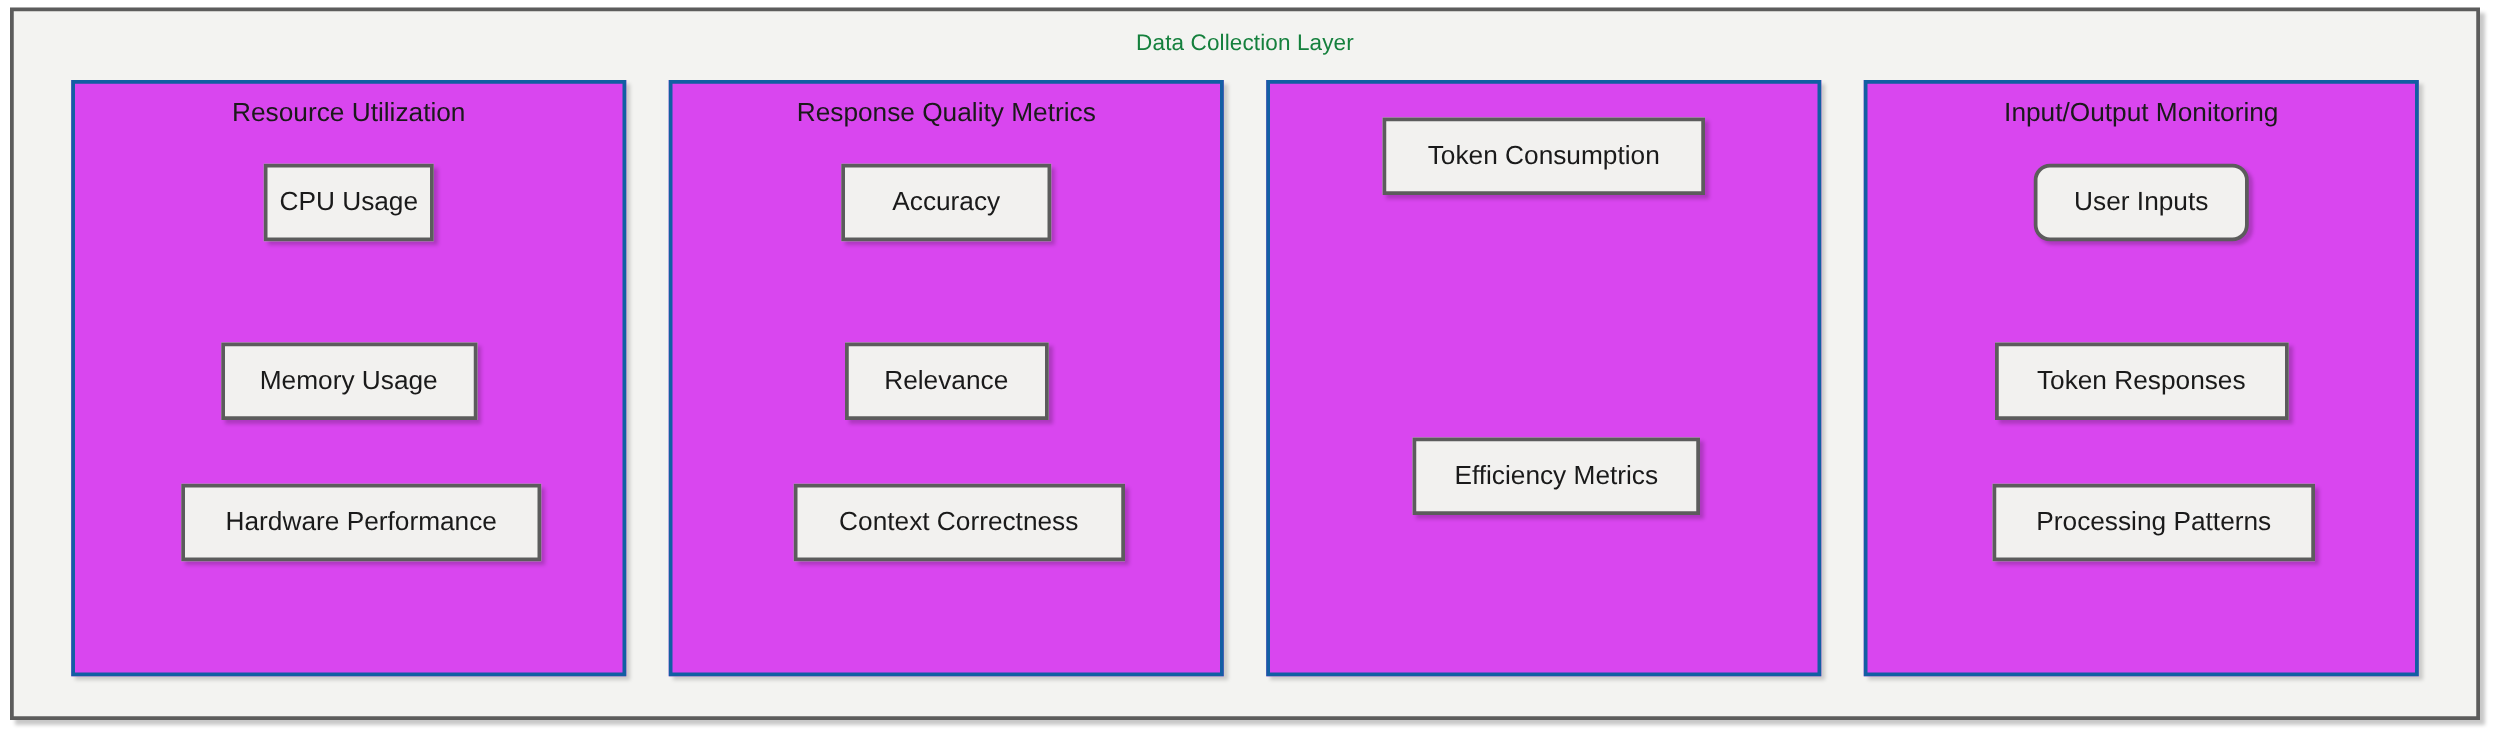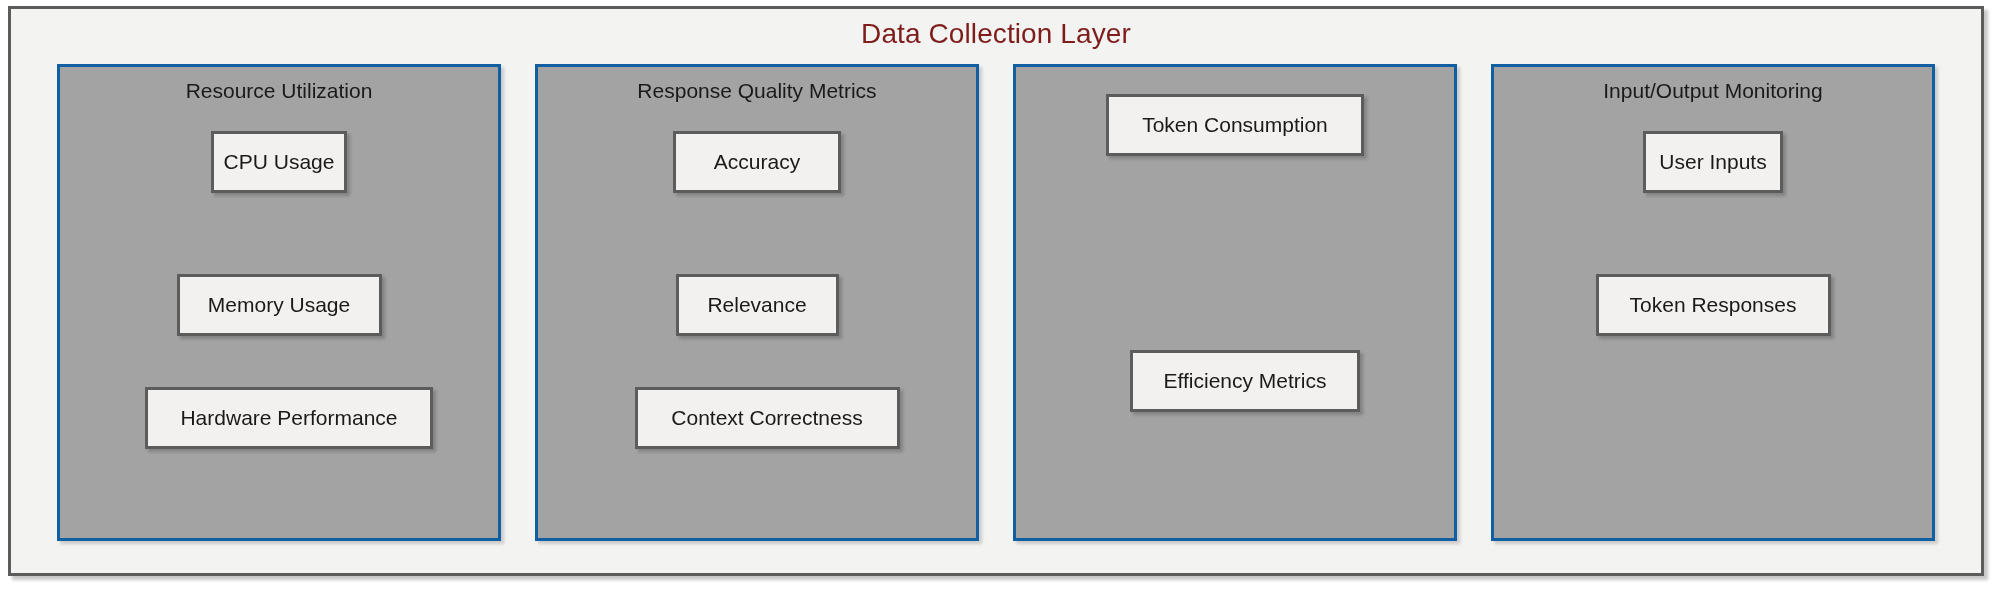--- a/index.html
+++ b/index.html
@@ -33,22 +33,22 @@
     border: 3px solid #5c5c5c;
     box-shadow: 4px 4px 3px rgba(0,0,0,0.22);
   }
 
   .layer-title {
     position: absolute;
     left: 0;
     top: 12px;
     width: 100%;
     text-align: center;
-    font-size: 28px;
-    color: #7f1d1d;
+    font-size: 18px;
+    color: #15803d;
     letter-spacing: 0.1px;
     line-height: 26px;
   }
 
   
   .columns {
     position: absolute;
     left: 0;
     top: 55px;
     width: 100%;
@@ -57,21 +57,21 @@
     justify-content: space-between;
     padding: 0 46px;
     box-sizing: border-box;
   }
 
   .panel {
     position: relative;
     width: 444px;
     height: 477px;
     box-sizing: border-box;
-    background: #a3a3a3;
+    background: #d946ef;
     border: 3px solid #125ea3;
     box-shadow: 3px 3px 3px rgba(0,0,0,0.17);
     display: flex;
     flex-direction: column;
     align-items: center;
   }
 
   .panel-title {
     margin-top: 11px;
     font-size: 21px;
@@ -158,24 +158,27 @@
           </div>
           <div class="node i2" style="width: 230px;">
             <span>Efficiency Metrics</span>
           </div>
         </div>
       </div>
 
       <div class="panel">
         <div class="panel-title">Input/Output Monitoring</div>
         <div class="panel-items">
-          <div class="node i0" style="width: 140px;">
+          <div class="node i0" style="width: 172px; border-radius: 13px;">
             <span>User Inputs</span>
           </div>
           <div class="node i1" style="width: 235px;">
             <span>Token Responses</span>
+          </div>
+          <div class="node i2" style="width: 258px;">
+            <span>Processing Patterns</span>
           </div>
         </div>
       </div>
 
     </div>
   </div>
 </div>
 
 </body></html>

